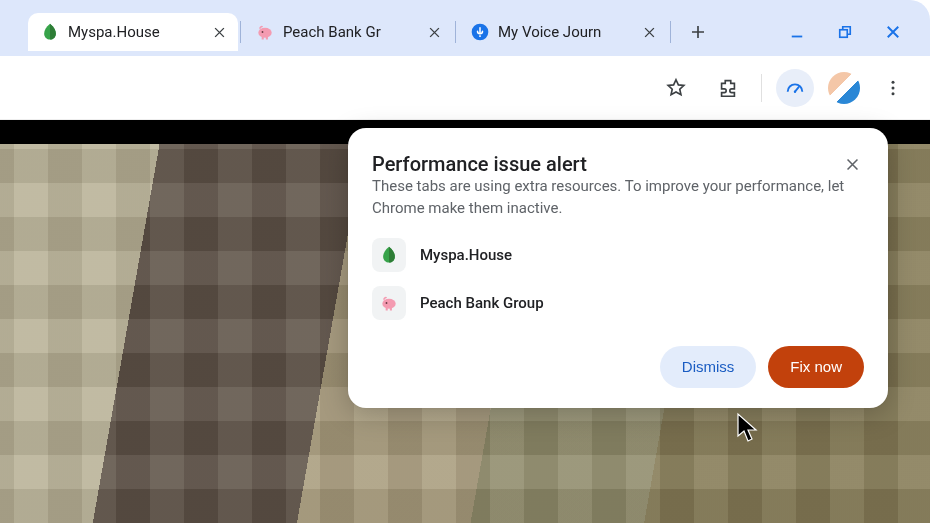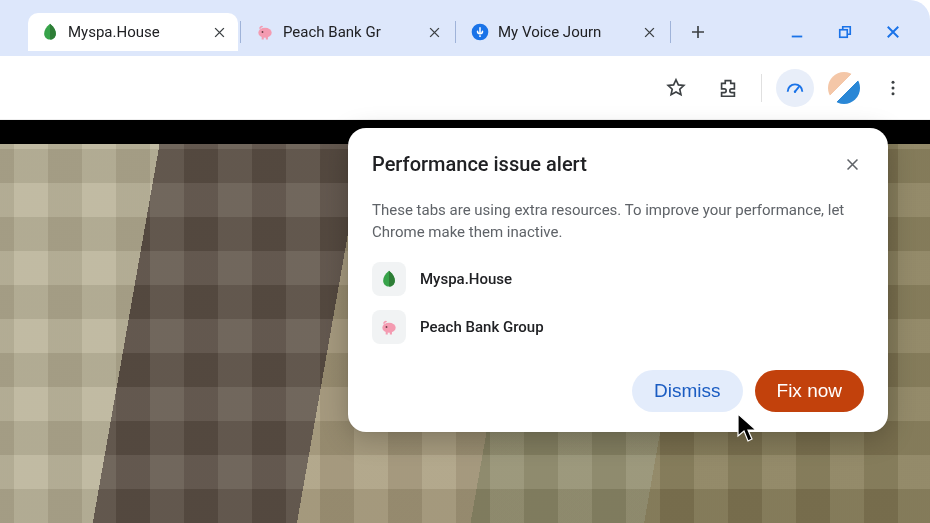--- a/index.html
+++ b/index.html
@@ -200,21 +200,21 @@
     .popup-close {
       width: 24px;
       height: 24px;
       display: flex;
       align-items: center;
       justify-content: center;
       cursor: pointer;
       color: #5f6368;
     }
     .popup-desc {
-      margin-top: 24px;
+      margin-top: 0;
       font-size: 15px;
       color: #5f6368;
       line-height: 1.45;
     }
     .popup-list {
       margin-top: 18px;
       display: flex;
       flex-direction: column;
       gap: 14px;
     }
@@ -241,21 +241,21 @@
     .popup-actions {
       margin-top: 26px;
       display: flex;
       justify-content: flex-end;
       gap: 12px;
     }
     .btn {
       height: 42px;
       padding: 0 22px;
       border-radius: 21px;
-      font-size: 19px;
+      font-size: 15px;
       font-weight: 500;
       border: none;
       cursor: pointer;
       display: flex;
       align-items: center;
     }
     .btn.secondary {
       background: #e3ecfb;
       color: #1a5cc2;
     }

